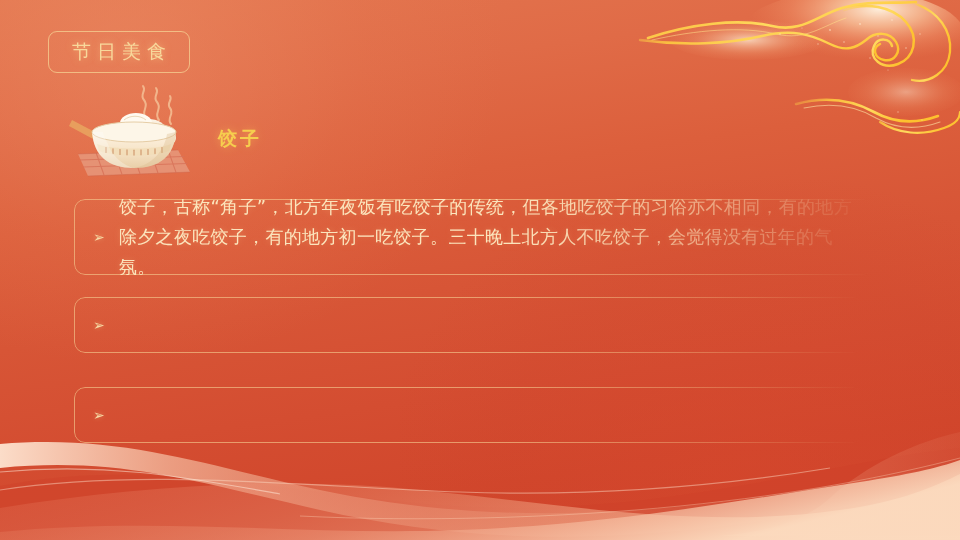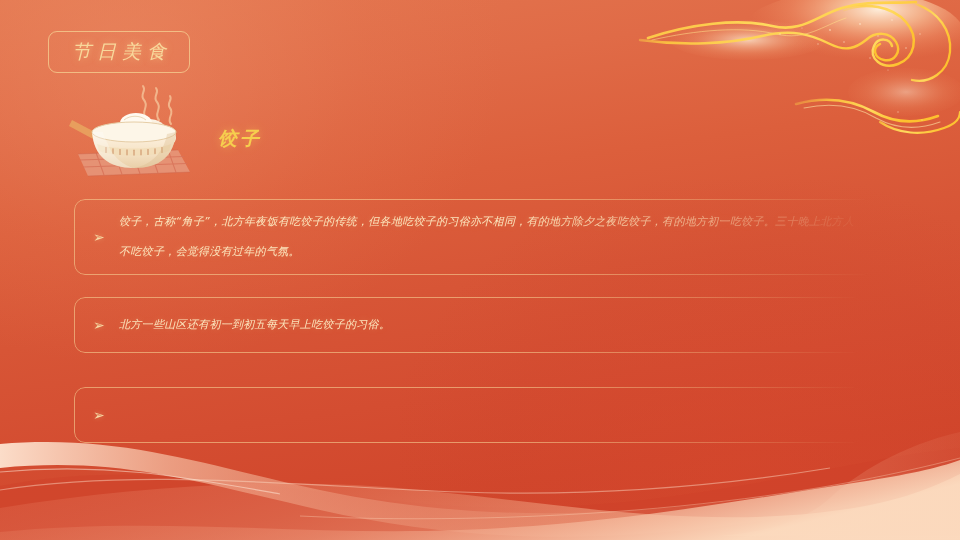--- a/index.html
+++ b/index.html
@@ -14,21 +14,20 @@
     overflow: hidden;
     font-family: "Liberation Sans", "DejaVu Sans", sans-serif;
     background: linear-gradient(172deg,
         #e3764f 0%,
         #e06b47 18%,
         #dc5f3c 35%,
         #d75536 52%,
         #d44d31 68%,
         #d1472c 82%,
         #cf422a 100%);
-    font-style: italic;
   }
 
   
   .bg-glow-tl {
     position: absolute;
     left: -120px; top: -160px;
     width: 620px; height: 520px;
     background: radial-gradient(ellipse at 40% 40%,
         rgba(240,150,110,0.40) 0%,
         rgba(235,130,90,0.16) 45%,
@@ -138,21 +137,21 @@
     width: 17px;
     margin-right: 9px;
     font-size: 14px;
     line-height: 1;
     color: #f7dba6;
     font-family: "DejaVu Sans", sans-serif;
     text-shadow: 0 0 5px rgba(255,215,150,0.45);
   }
   .bullet-text {
     flex: 1 1 auto;
-    font-size: 11px;
+    font-size: 18px;
     line-height: 28px;
     color: #fbe5bd;
     font-family: "DejaVu Sans", "Liberation Sans", sans-serif;
     text-shadow: 0 0 6px rgba(255,200,140,0.30);
     letter-spacing: 0.3px;
   }
   .bullet-box.b1 .bullet-text { line-height: 30px; }
 </style>
 </head>
 <body>
@@ -299,21 +298,20 @@
 
   <div class="slide-title">饺子</div>
 
   <div class="bullet-box b1">
     <span class="bullet-arrow">➢</span>
     <span class="bullet-text">饺子，古称“角子”，北方年夜饭有吃饺子的传统，但各地吃饺子的习俗亦不相同，有的地方除夕之夜吃饺子，有的地方初一吃饺子。三十晚上北方人不吃饺子，会觉得没有过年的气氛。</span>
   </div>
 
   <div class="bullet-box b2">
     <span class="bullet-arrow">➢</span>
-    <span class="bullet-text">北方一些山区还有初一到初五每天早上吃饺子的习俗。</span>
   </div>
 
   <div class="bullet-box b3">
     <span class="bullet-arrow">➢</span>
   </div>
 
   <svg class="wave-deco" viewBox="0 0 960 150" preserveAspectRatio="none">
     <defs>
       <linearGradient id="waveA" x1="0" y1="0" x2="1" y2="0">
         <stop offset="0%" stop-color="#ffe9d6" stop-opacity="0.92"></stop>

